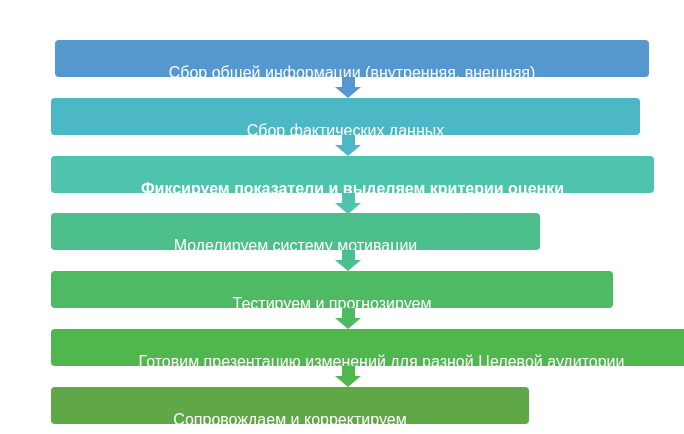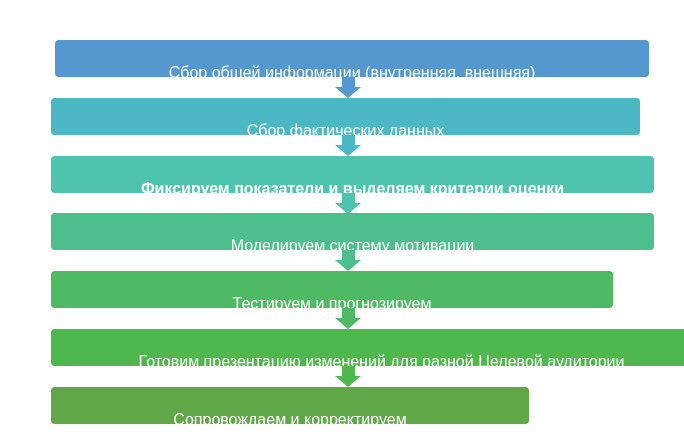--- a/index.html
+++ b/index.html
@@ -79,21 +79,21 @@
 
   <div class="step" style="left: 51px; top: 156px; width: 603px; background: rgb(78, 195, 174);">
     <span class="step-label" style="color: rgb(255, 255, 255); font-weight: bold;">Фиксируем показатели и выделяем критерии оценки</span>
   </div>
 
   <div class="arrow" style="left:335px; top:193px;">
     <div class="arrow-shaft" style="background: rgb(78, 195, 174);"></div>
     <div class="arrow-head" style="border-top-color: rgb(78, 195, 174);"></div>
   </div>
 
-  <div class="step" style="left: 51px; top: 213px; width: 603px; background: rgb(77, 191, 140);">
+  <div class="step" style="left: 51px; top: 213px; width: 489px; background: rgb(77, 191, 140);">
     <span class="step-label" style="color: rgb(255, 255, 255);">Моделируем систему мотивации</span>
   </div>
 
   <div class="arrow" style="left:335px; top:250px;">
     <div class="arrow-shaft" style="background: rgb(77, 191, 140);"></div>
     <div class="arrow-head" style="border-top-color: rgb(77, 191, 140);"></div>
   </div>
 
   <div class="step" style="left: 51px; top: 271px; width: 562px; background: rgb(78, 186, 100);">
     <span class="step-label" style="color: rgb(255, 255, 255);">Тестируем и прогнозируем</span>

